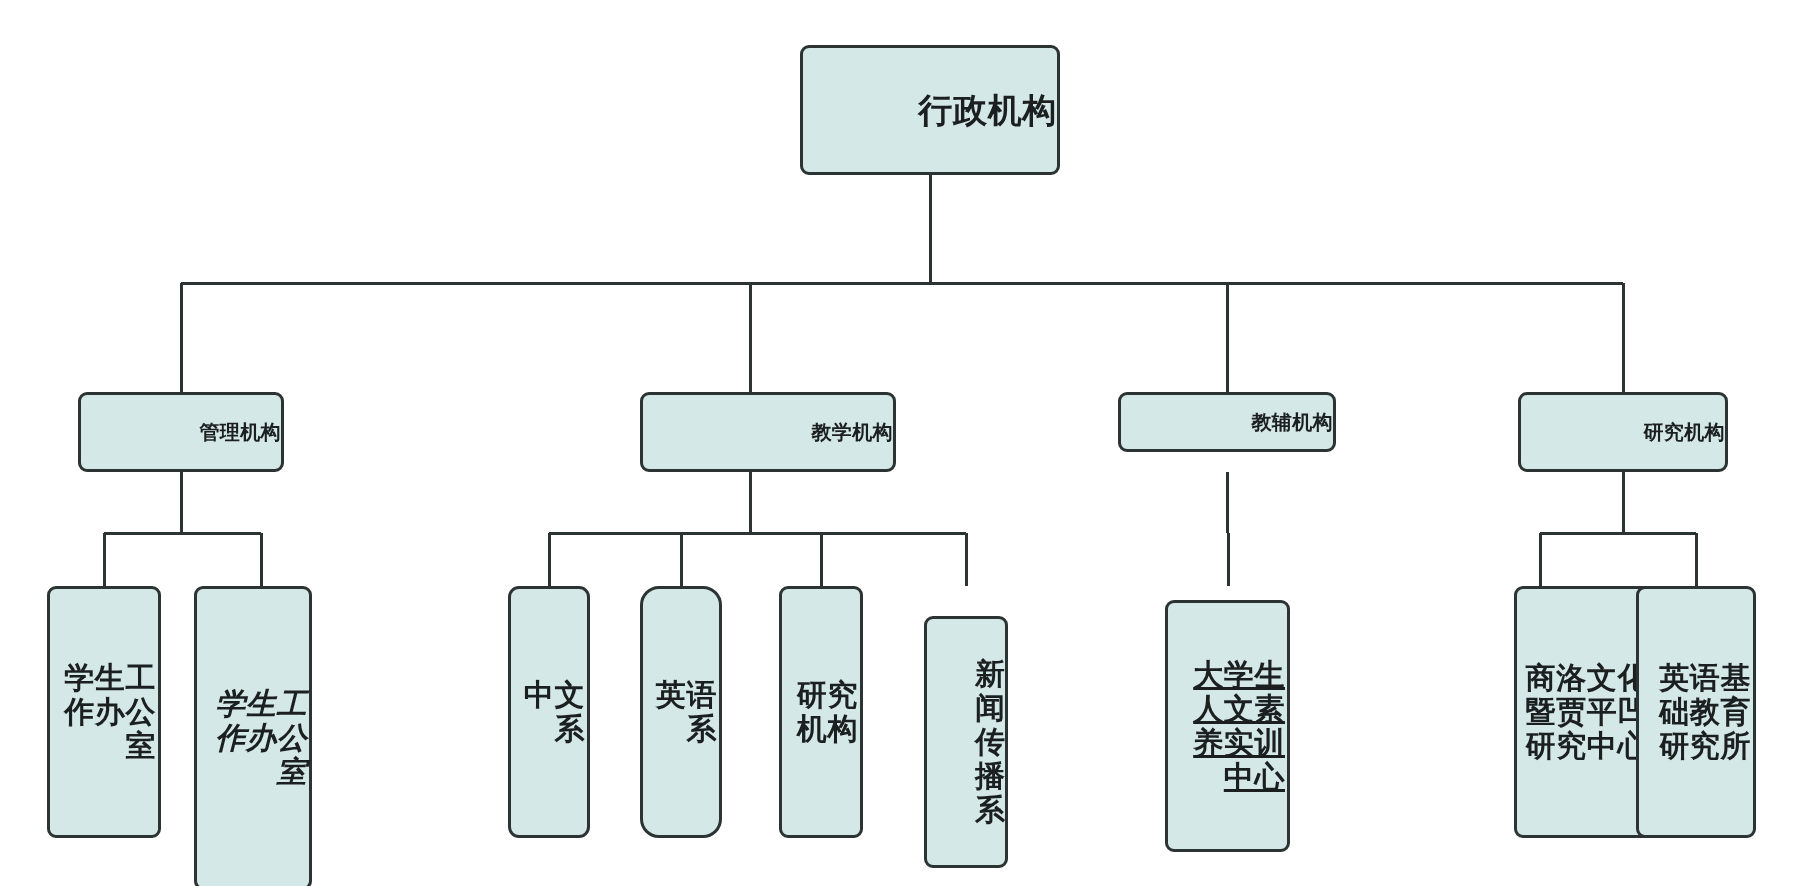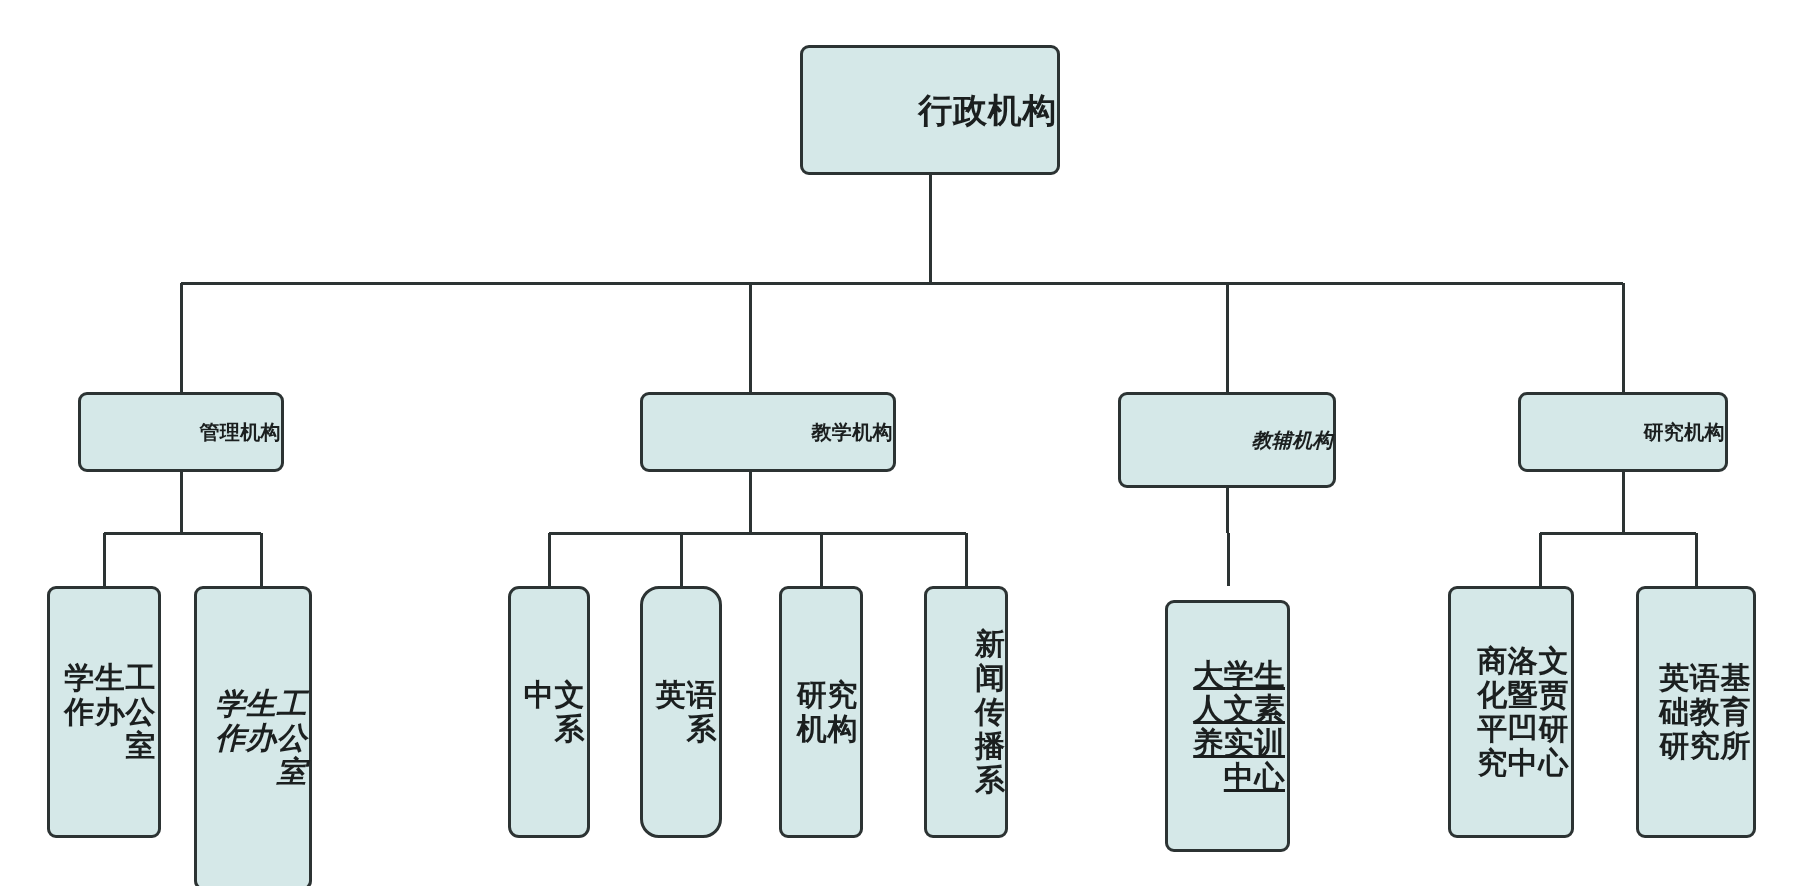--- a/index.html
+++ b/index.html
@@ -98,32 +98,32 @@
       </div>
       <div class="node leaf" style="left: 508px; top: 586px; width: 82px; height: 252px; border-radius: 11px;">
         <span class="txt">中文系</span>
       </div>
       <div class="node leaf" style="left: 640px; top: 586px; width: 82px; height: 252px; border-radius: 19px;">
         <span class="txt">英语系</span>
       </div>
       <div class="node leaf" style="left: 779px; top: 586px; width: 84px; height: 252px;">
         <span class="txt">研究机构</span>
       </div>
-      <div class="node leaf" style="left: 924px; top: 586px; width: 84px; height: 252px; padding-left: 48px;">
+      <div class="node leaf" style="left: 924px; top: 616px; width: 84px; height: 252px; padding-left: 48px;">
         <span class="txt">新闻传播系</span>
       </div>
-      <div class="node lvl2" style="left: 1118px; top: 392px; width: 218px; height: 96px; font-style: italic;">
+      <div class="node lvl2" style="left: 1118px; top: 392px; width: 218px; height: 60px;">
         <span class="txt">教辅机构</span>
       </div>
       <div class="node leaf" style="left: 1165px; top: 600px; width: 125px; height: 252px; text-decoration: underline;">
         <span class="txt">大学生人文素养实训中心</span>
       </div>
       <div class="node lvl2" style="left: 1518px; top: 392px; width: 210px; height: 80px;">
         <span class="txt">研究机构</span>
       </div>
-      <div class="node leaf" style="left: 1448px; top: 586px; width: 126px; height: 252px;">
+      <div class="node leaf" style="left: 1514px; top: 586px; width: 139px; height: 252px;">
         <span class="txt">商洛文化暨贾平凹研究中心</span>
       </div>
       <div class="node leaf" style="left: 1636px; top: 586px; width: 120px; height: 252px;">
         <span class="txt">英语基础教育研究所</span>
       </div>
     </div>
 </div>
 
 </body></html>

